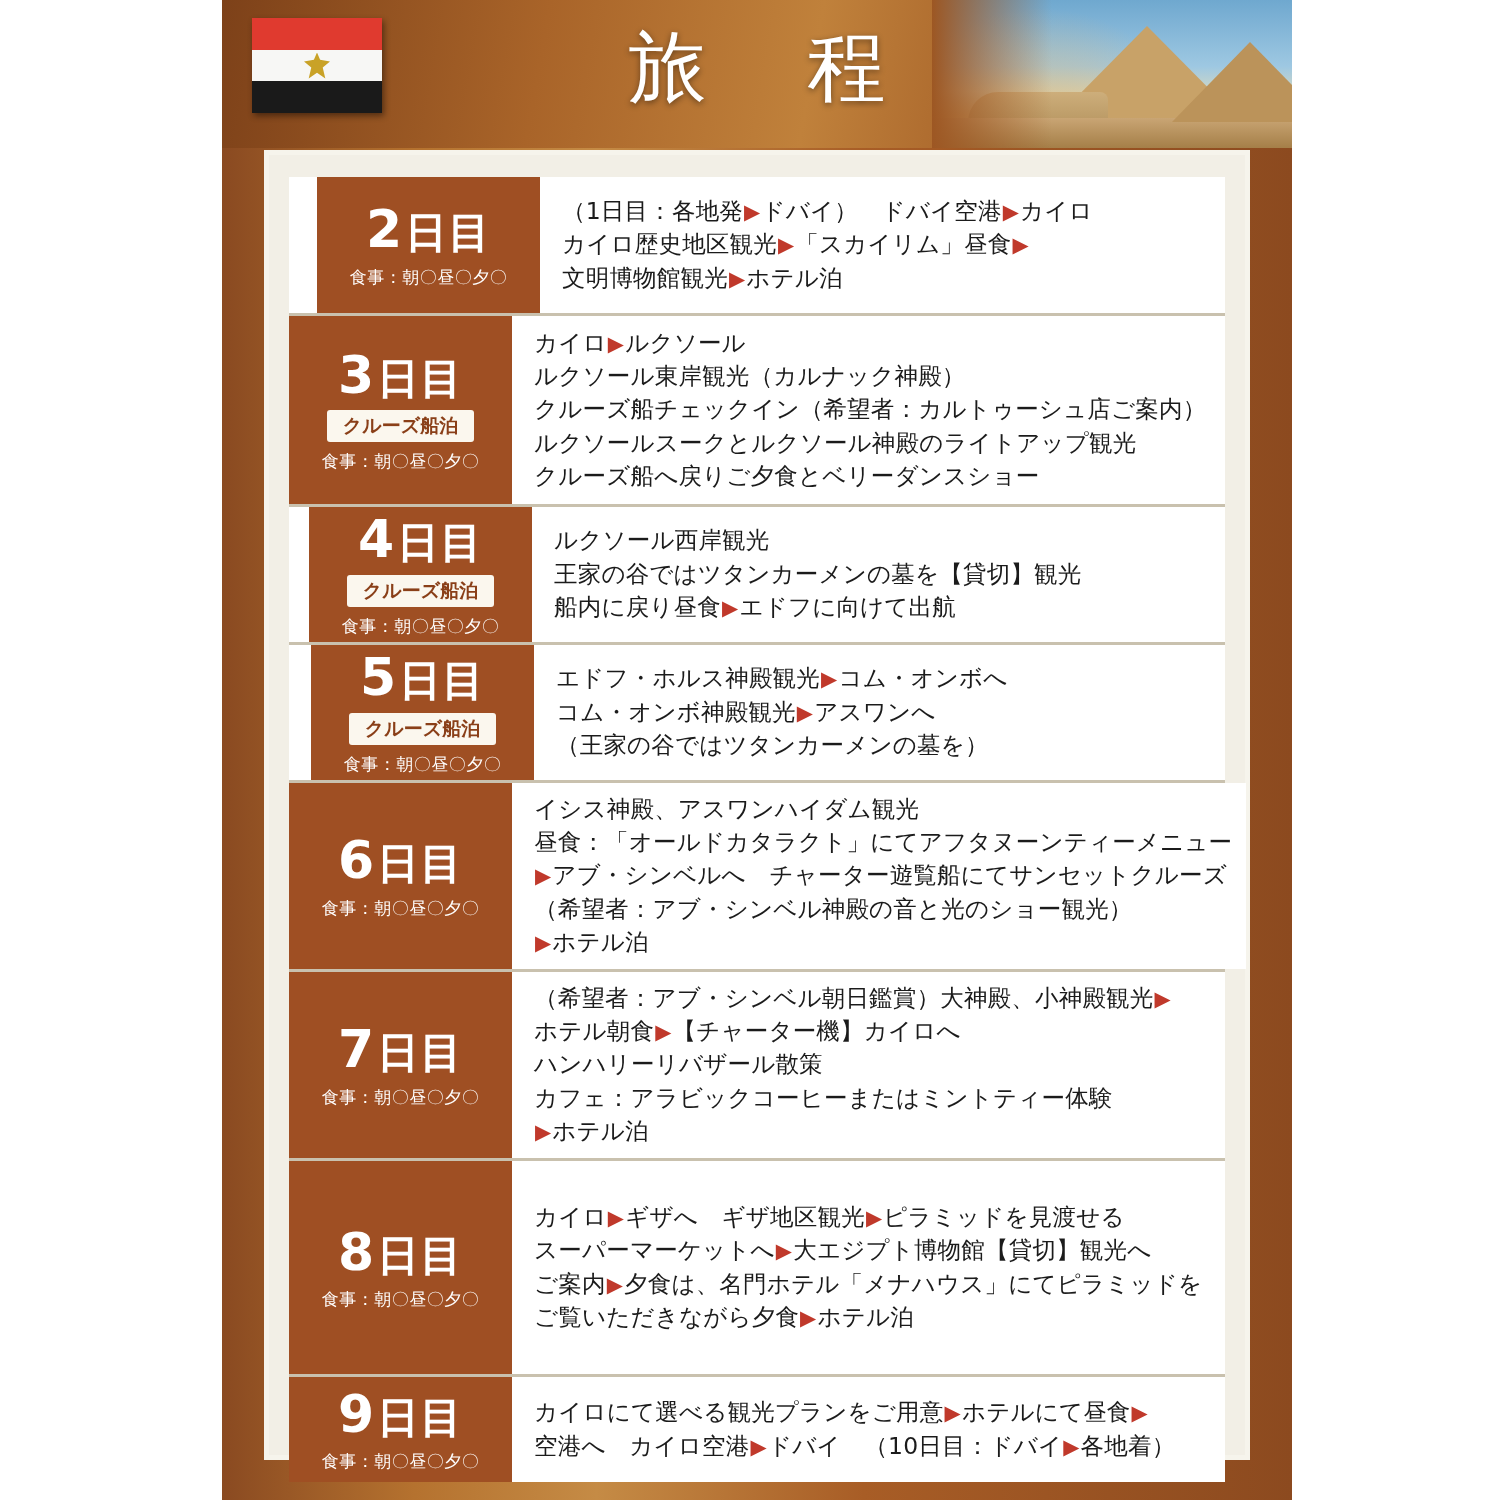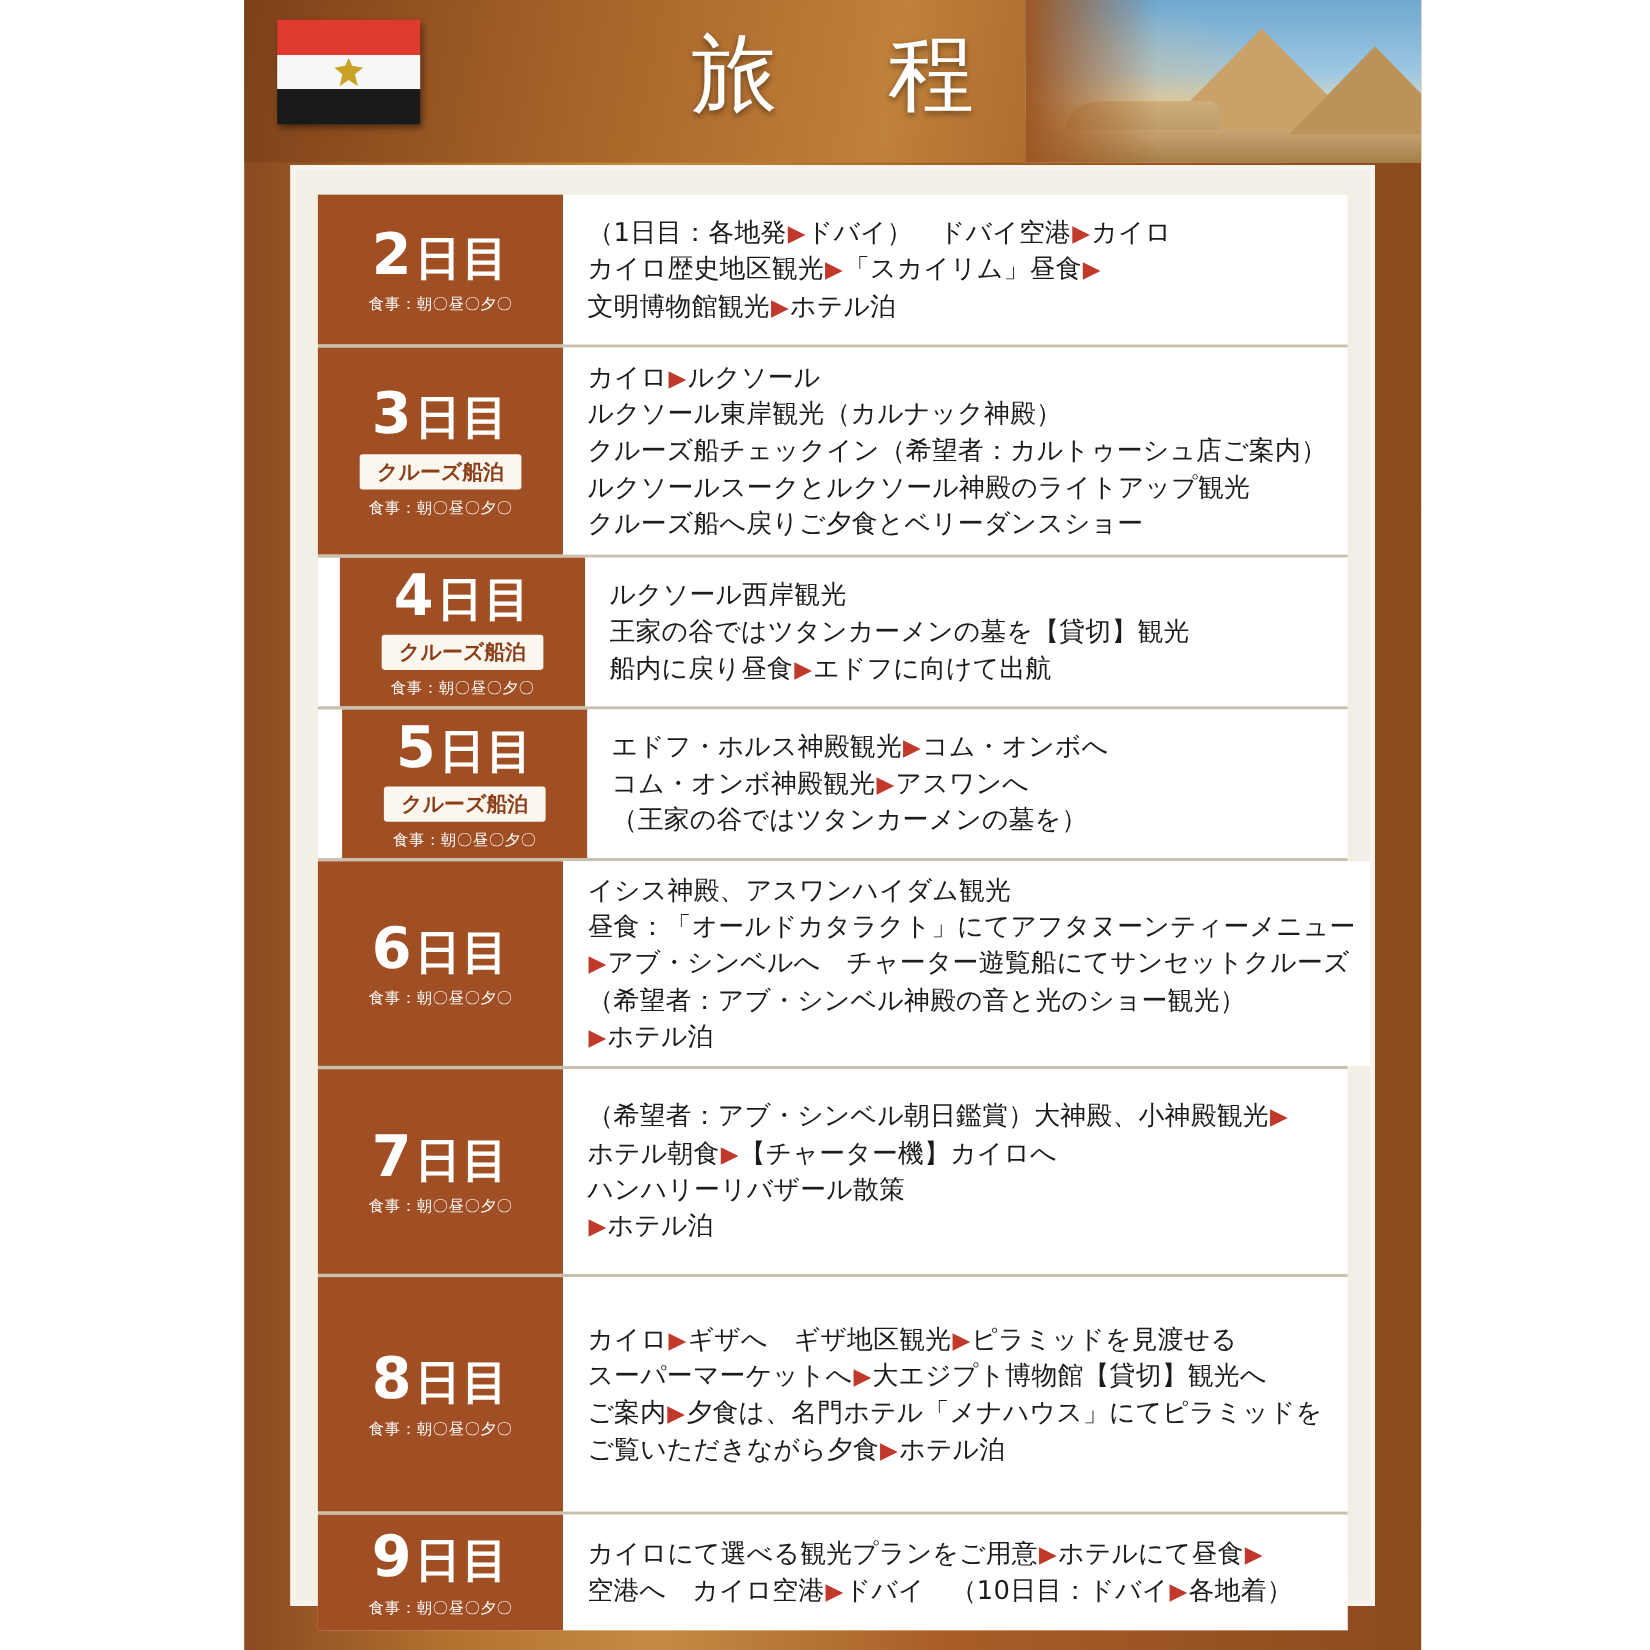--- a/index.html
+++ b/index.html
@@ -192,21 +192,21 @@
     background: #fbf7ee;
     color: #8a3f18;
     font-size: 19px;
     font-weight: 700;
     padding: 3px 16px;
     border-radius: 3px;
     white-space: nowrap;
   }
   .meal {
     margin-top: 8px;
-    font-size: 14px;
+    font-size: 17px;
     letter-spacing: .5px;
     white-space: nowrap;
   }
 
   .desc-cell {
     flex: 1 1 auto;
     background: #ffffff;
     padding: 10px 14px 10px 22px;
     display: flex;
     flex-direction: column;
@@ -220,21 +220,21 @@
     white-space: nowrap;
     letter-spacing: .2px;
   }
   .arrow {
     color: #c0392b;
     font-size: 21px;
     padding: 0 1px;
   }
 
   
-  .r-2 { height: 136px; }
+  .r-2 { height: 136px; padding-left: 28px; }
   .r-3 { height: 188px; }
   .r-4 { height: 135px; padding-left: 20px; }
   .r-5 { height: 135px; padding-left: 22px; }
   .r-6 { height: 186px; }
   .r-7 { height: 186px; }
   .r-8 { height: 213px; }
   .r-9 { height: 105px; }
 </style>
 </head>
 <body>
@@ -342,20 +342,21 @@
           <div class="day-cell">
             <div class="day-num">
               <span class="big">7</span><span>日目</span>
             </div>
             <div class="meal">食事：朝〇昼〇夕〇</div>
           </div>
           <div class="desc-cell">
             <div class="desc-line">（希望者：アブ・シンベル朝日鑑賞）大神殿、小神殿観光<span class="arrow">▶</span></div>
             <div class="desc-line">ホテル朝食<span class="arrow">▶</span>【チャーター機】カイロへ</div>
             <div class="desc-line">ハンハリーリバザール散策</div>
+            <div class="desc-line">カフェ：アラビックコーヒーまたはミントティー体験</div>
             <div class="desc-line"><span class="arrow">▶</span>ホテル泊</div>
           </div>
         </div>
 
         <div class="row r-8">
           <div class="day-cell">
             <div class="day-num">
               <span class="big">8</span><span>日目</span>
             </div>
             <div class="meal">食事：朝〇昼〇夕〇</div>

